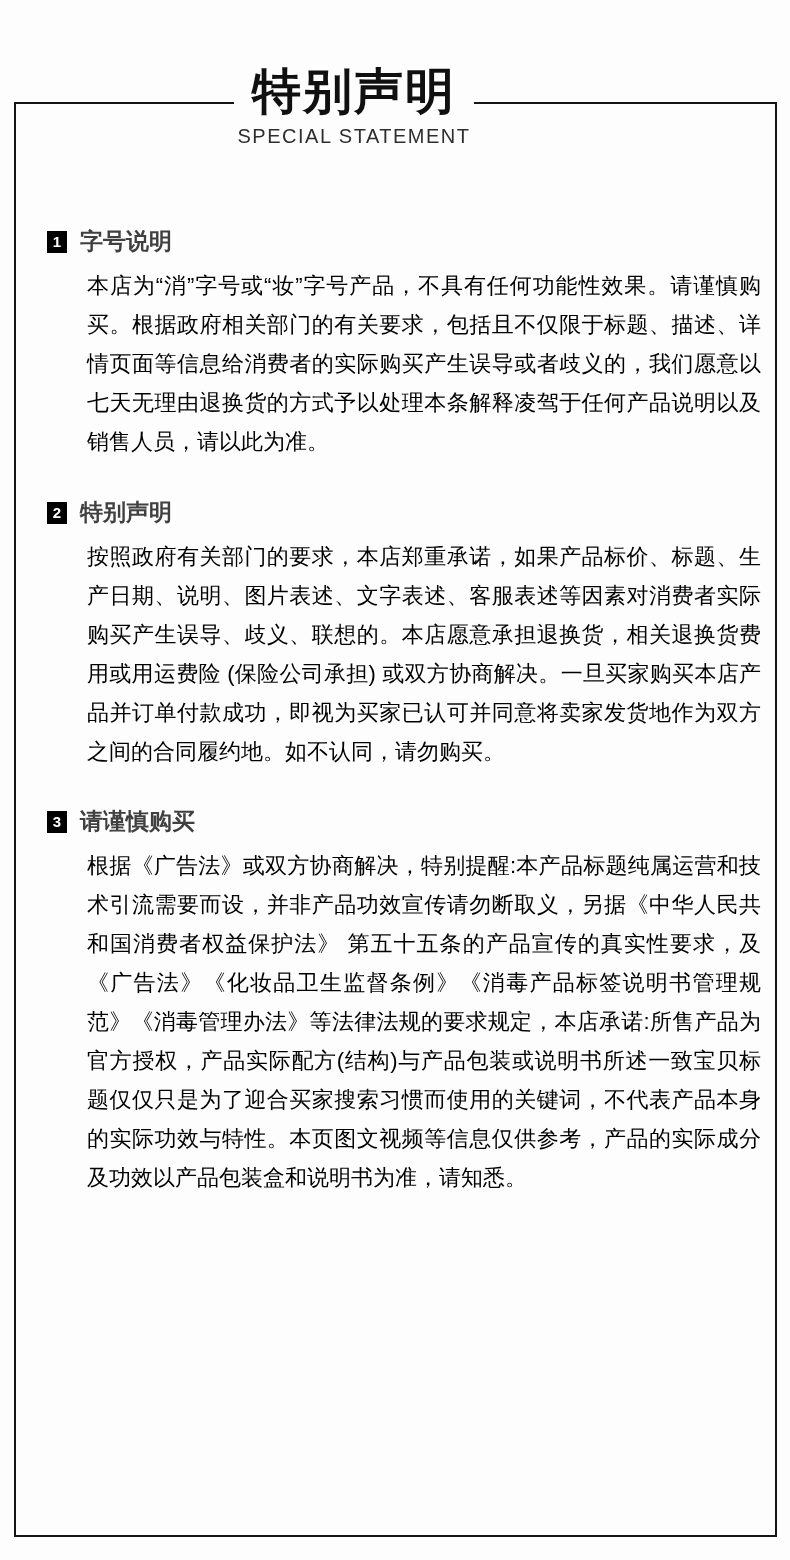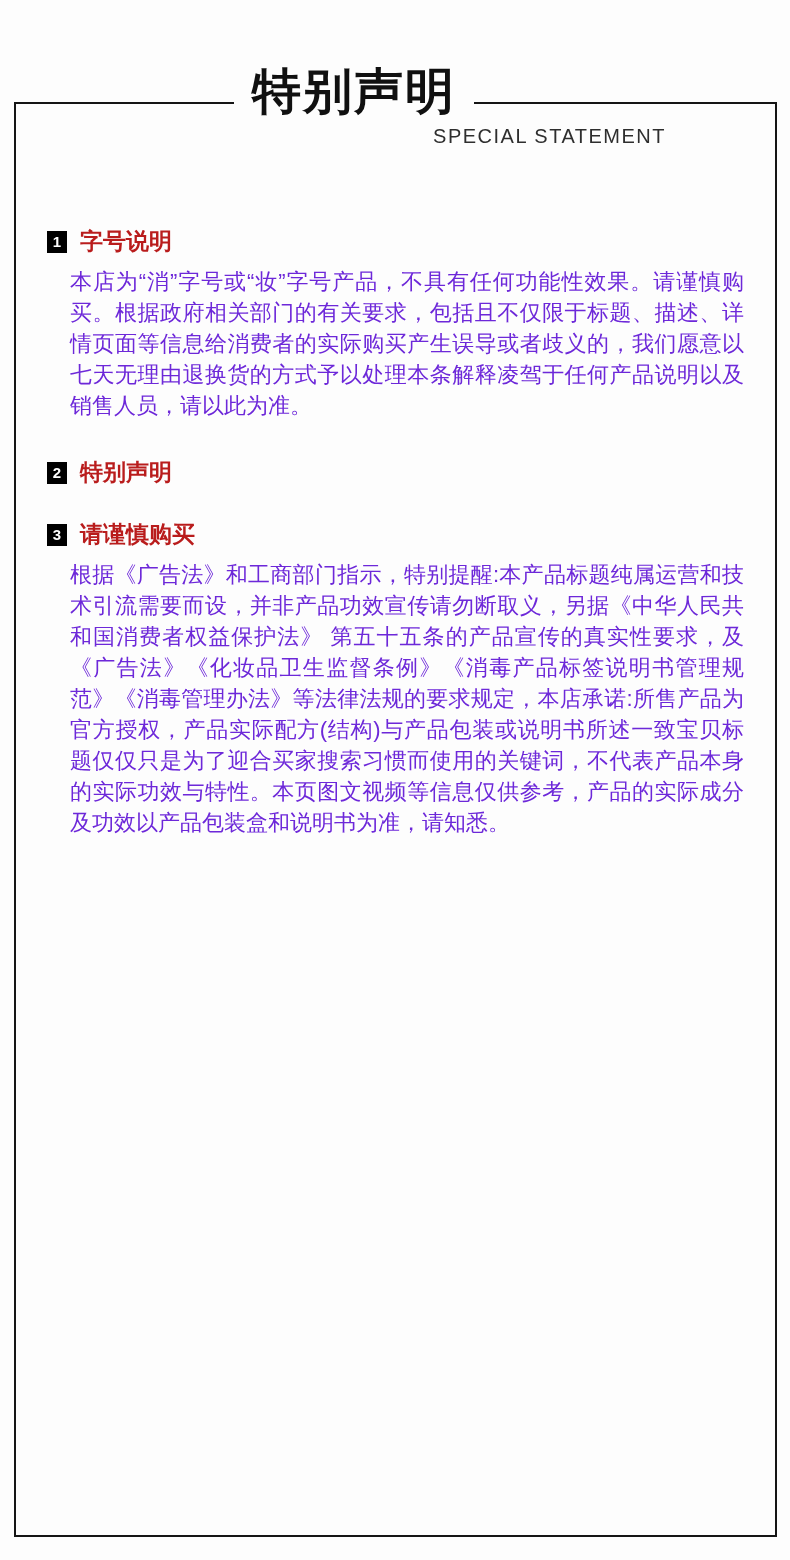--- a/index.html
+++ b/index.html
@@ -36,21 +36,20 @@
     font-weight:900;
     letter-spacing:2px;
     color:#101010;
   }
   .sub-title {
     margin-top:7px;
     font-size:20px;
     line-height:22px;
     letter-spacing:1.5px;
     color:#2e2e2e;
-    text-align:right;
   }
   
   .sections {
     position:absolute;
     left:16px; top:104px;
     width:755px;
     padding-top:126px;
     box-sizing:border-box;
   }
   .section { margin-left:31px; }
@@ -70,29 +69,29 @@
     line-height:22px;
     text-align:center;
     font-weight:bold;
     flex:0 0 auto;
   }
   .section-title {
     margin-left:13px;
     font-size:23px;
     line-height:23px;
     font-weight:bold;
-    color:#b91c1c;
+    color:#404040;
   }
   .para {
     width:674px;
-    margin:0 0 0 23px;
+    margin:0 0 0 40px;
     font-size:22px;
-    line-height:31px;
+    line-height:39px;
     text-align:justify;
-    color:#6d28d9;
+    color:#000000;
   }
 </style>
 </head>
 <body>
 
 <div class="frame"></div>
 
 <div class="title-block">
   <h1 class="main-title">特别声明</h1>
   <div class="sub-title">SPECIAL STATEMENT</div>
@@ -106,23 +105,24 @@
       <span class="section-title">字号说明</span>
     </div>
     <p class="para">本店为“消”字号或“妆”字号产品，不具有任何功能性效果。请谨慎购买。根据政府相关部门的有关要求，包括且不仅限于标题、描述、详情页面等信息给消费者的实际购买产生误导或者歧义的，我们愿意以七天无理由退换货的方式予以处理本条解释凌驾于任何产品说明以及销售人员，请以此为准。</p>
   </div>
 
   <div class="section section-2">
     <div class="section-head">
       <span class="badge">2</span>
       <span class="section-title">特别声明</span>
     </div>
+    <p class="para">按照政府有关部门的要求，本店郑重承诺，如果产品标价、标题、生产日期、说明、图片表述、文字表述、客服表述等因素对消费者实际购买产生误导、歧义、联想的。本店愿意承担退换货，相关退换货费用或用运费险 (保险公司承担) 或双方协商解决。一旦买家购买本店产品并订单付款成功，即视为买家已认可并同意将卖家发货地作为双方之间的合同履约地。如不认同，请勿购买。</p>
   </div>
 
   <div class="section section-3">
     <div class="section-head">
       <span class="badge">3</span>
       <span class="section-title">请谨慎购买</span>
     </div>
-    <p class="para">根据《广告法》和工商部门指示，特别提醒:本产品标题纯属运营和技术引流需要而设，并非产品功效宣传请勿断取义，另据《中华人民共和国消费者权益保护法》 第五十五条的产品宣传的真实性要求，及《广告法》《化妆品卫生监督条例》《消毒产品标签说明书管理规范》《消毒管理办法》等法律法规的要求规定，本店承诺:所售产品为官方授权，产品实际配方(结构)与产品包装或说明书所述一致宝贝标题仅仅只是为了迎合买家搜索习惯而使用的关键词，不代表产品本身的实际功效与特性。本页图文视频等信息仅供参考，产品的实际成分及功效以产品包装盒和说明书为准，请知悉。</p>
+    <p class="para">根据《广告法》或双方协商解决，特别提醒:本产品标题纯属运营和技术引流需要而设，并非产品功效宣传请勿断取义，另据《中华人民共和国消费者权益保护法》 第五十五条的产品宣传的真实性要求，及《广告法》《化妆品卫生监督条例》《消毒产品标签说明书管理规范》《消毒管理办法》等法律法规的要求规定，本店承诺:所售产品为官方授权，产品实际配方(结构)与产品包装或说明书所述一致宝贝标题仅仅只是为了迎合买家搜索习惯而使用的关键词，不代表产品本身的实际功效与特性。本页图文视频等信息仅供参考，产品的实际成分及功效以产品包装盒和说明书为准，请知悉。</p>
   </div>
 
 </div>
 
 </body></html>

